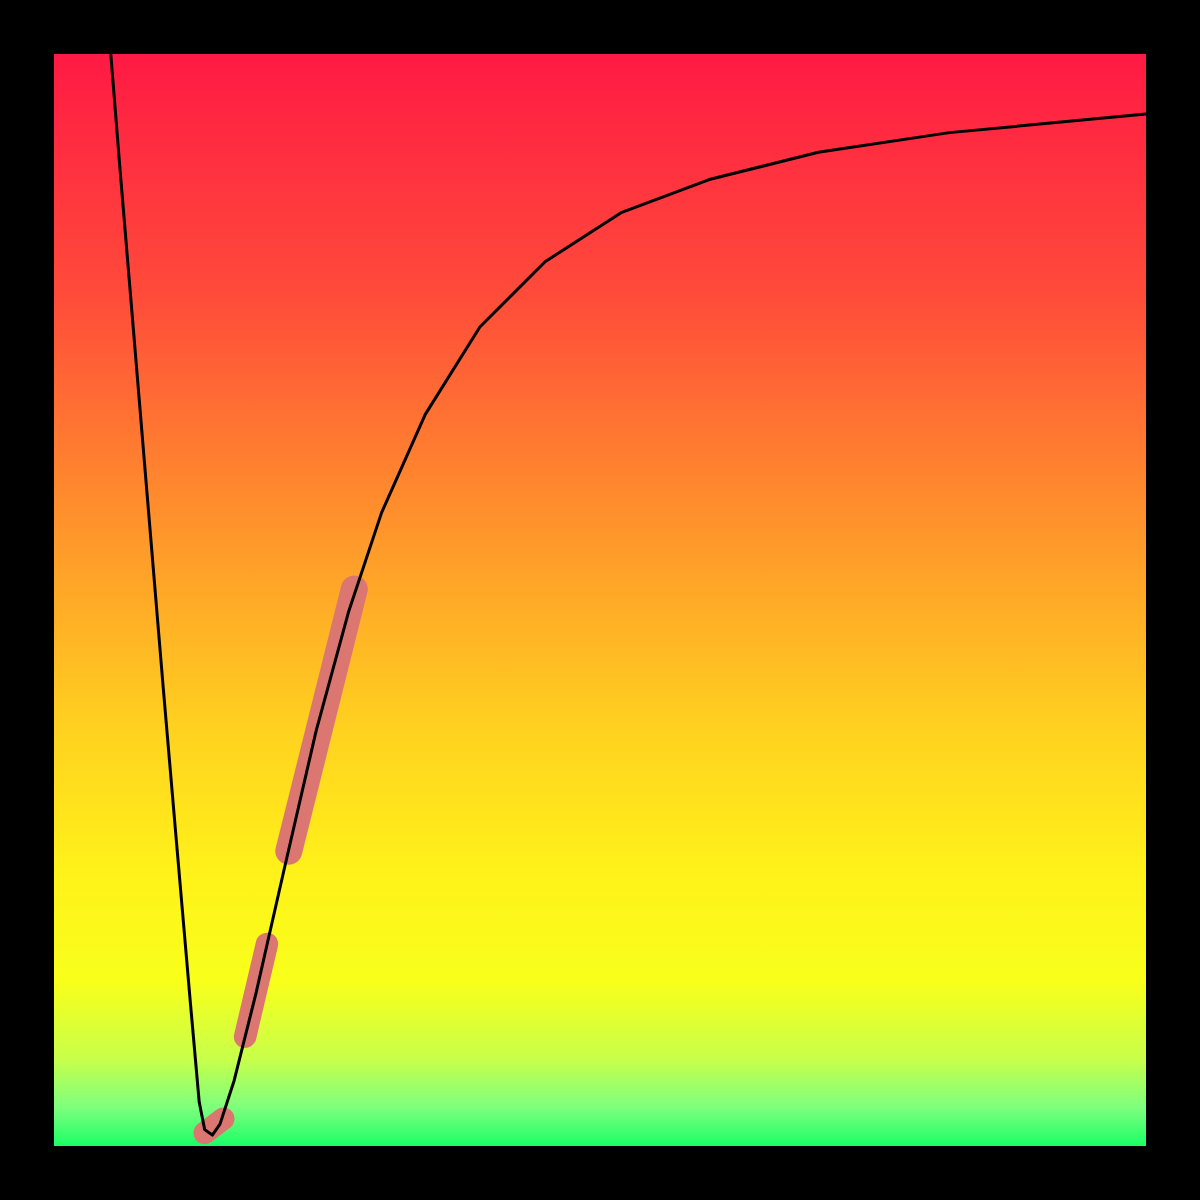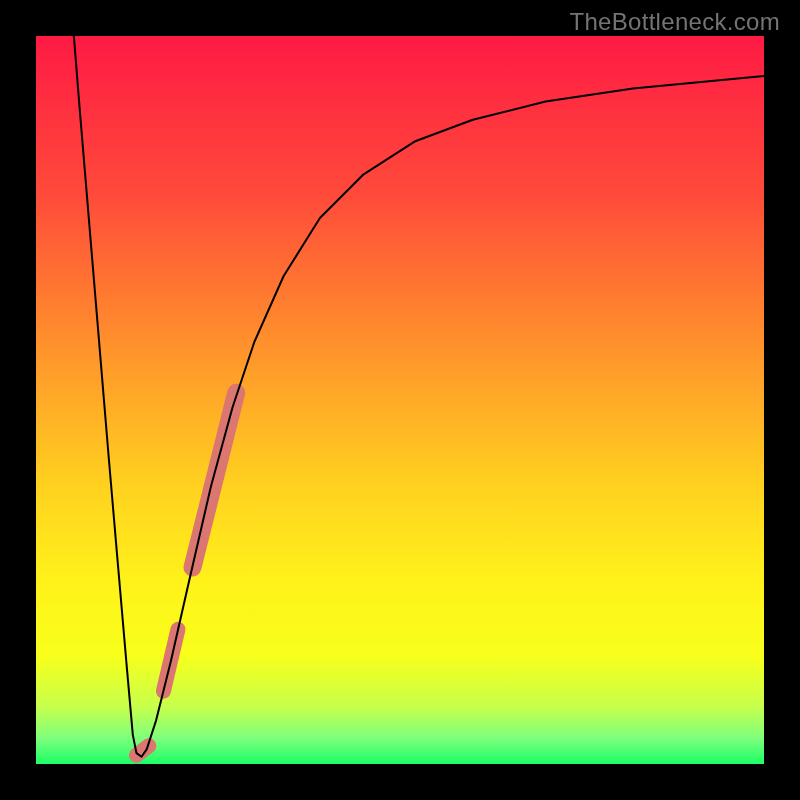--- a/index.html
+++ b/index.html
@@ -60,14 +60,13 @@
       <g id="highlights">
           <path d="M156.52 531.44 L200.20000000000002 356.71999999999997" stroke="#db7670" stroke-width="18" stroke-linecap="round" fill="none"></path>
           <path d="M127.39999999999999 655.2 L141.96 593.3199999999999" stroke="#db7670" stroke-width="15" stroke-linecap="round" fill="none"></path>
           <path d="M100.46400000000001 719.264 L112.84 709.8" stroke="#db7670" stroke-width="15" stroke-linecap="round" fill="none"></path>
         </g>
       <g id="curves">
           <path d="M 37.856 0 L 43.68 72.79999999999995 L 50.96000000000001 160.15999999999997 L 61.88 291.2 L 72.8 422.24 L 81.53599999999999 524.16 L 91 633.36 L 96.82400000000001 698.88 L 100.46400000000001 717.08 L 105.55999999999999 720.72 L 110.65599999999999 713.44 L 120.12 684.32 L 134.68 626.0799999999999 L 152.88 546 L 174.72 451.36 L 196.56 371.28000000000003 L 218.4 305.76000000000005 L 247.52 240.23999999999995 L 283.92 182 L 327.6 138.31999999999994 L 378.56 105.56000000000006 L 436.8 83.72000000000003 L 509.59999999999997 65.51999999999998 L 596.9599999999999 52.416000000000054 L 728 40.04000000000008" stroke="#000000" stroke-width="2" fill="none" stroke-linejoin="round"></path>
         </g>
     </svg>
   </div>
-  <div class="watermark">TheBottleneck.com</div>
 </div>
 
 </body></html>

